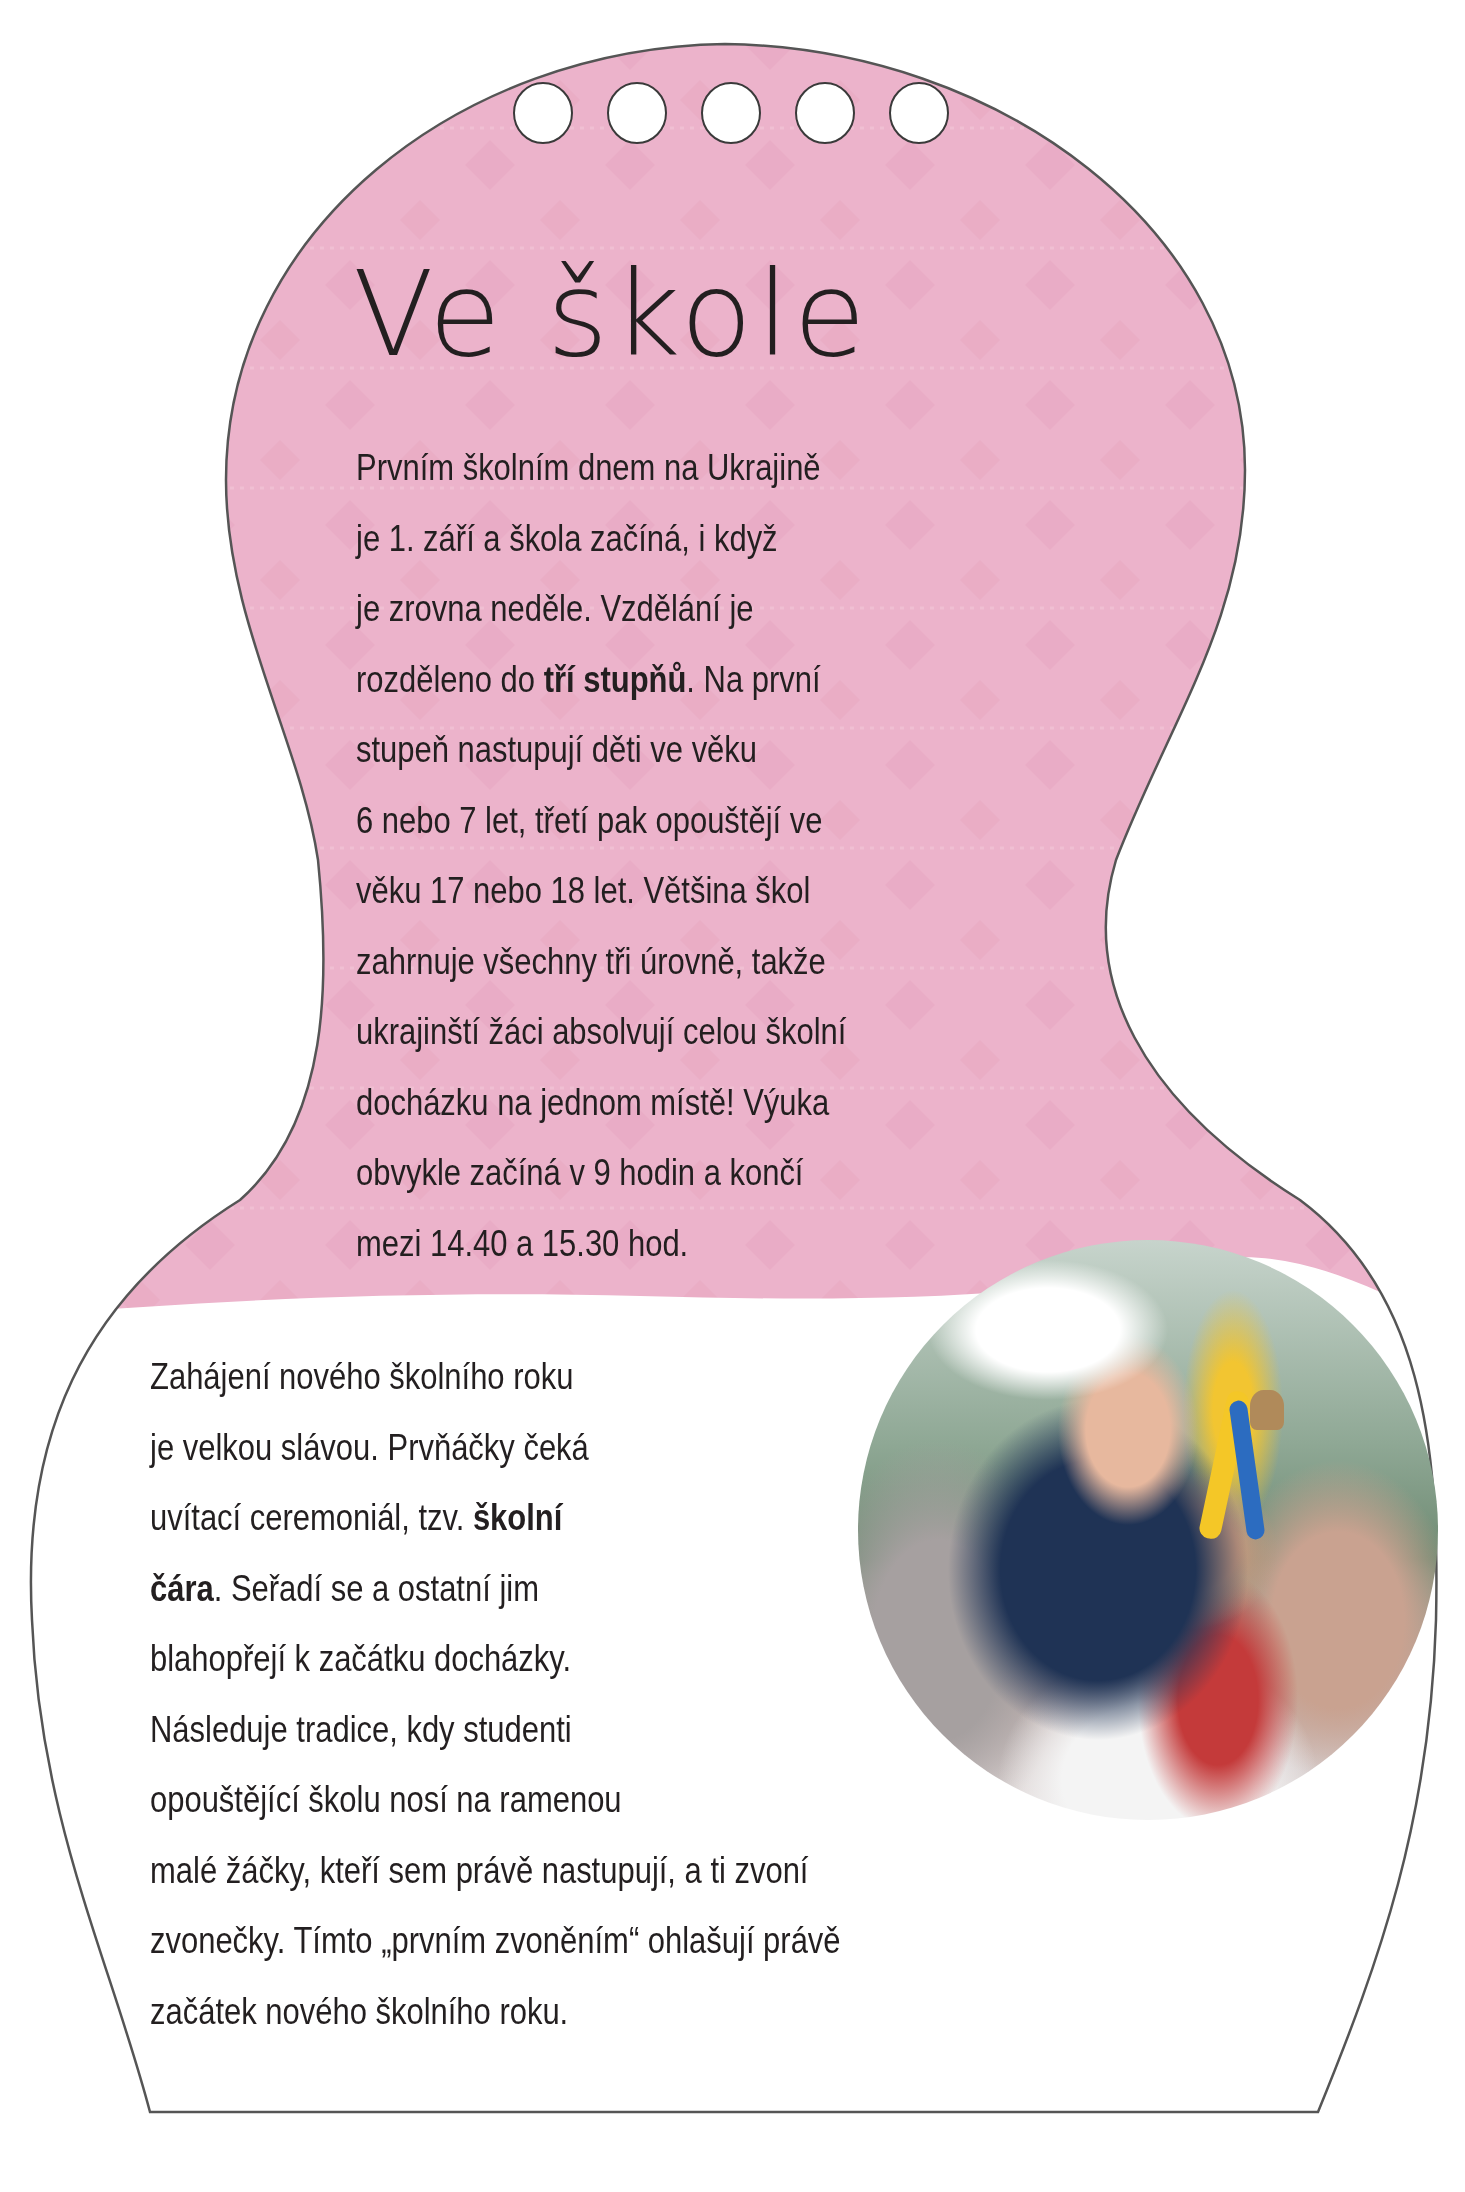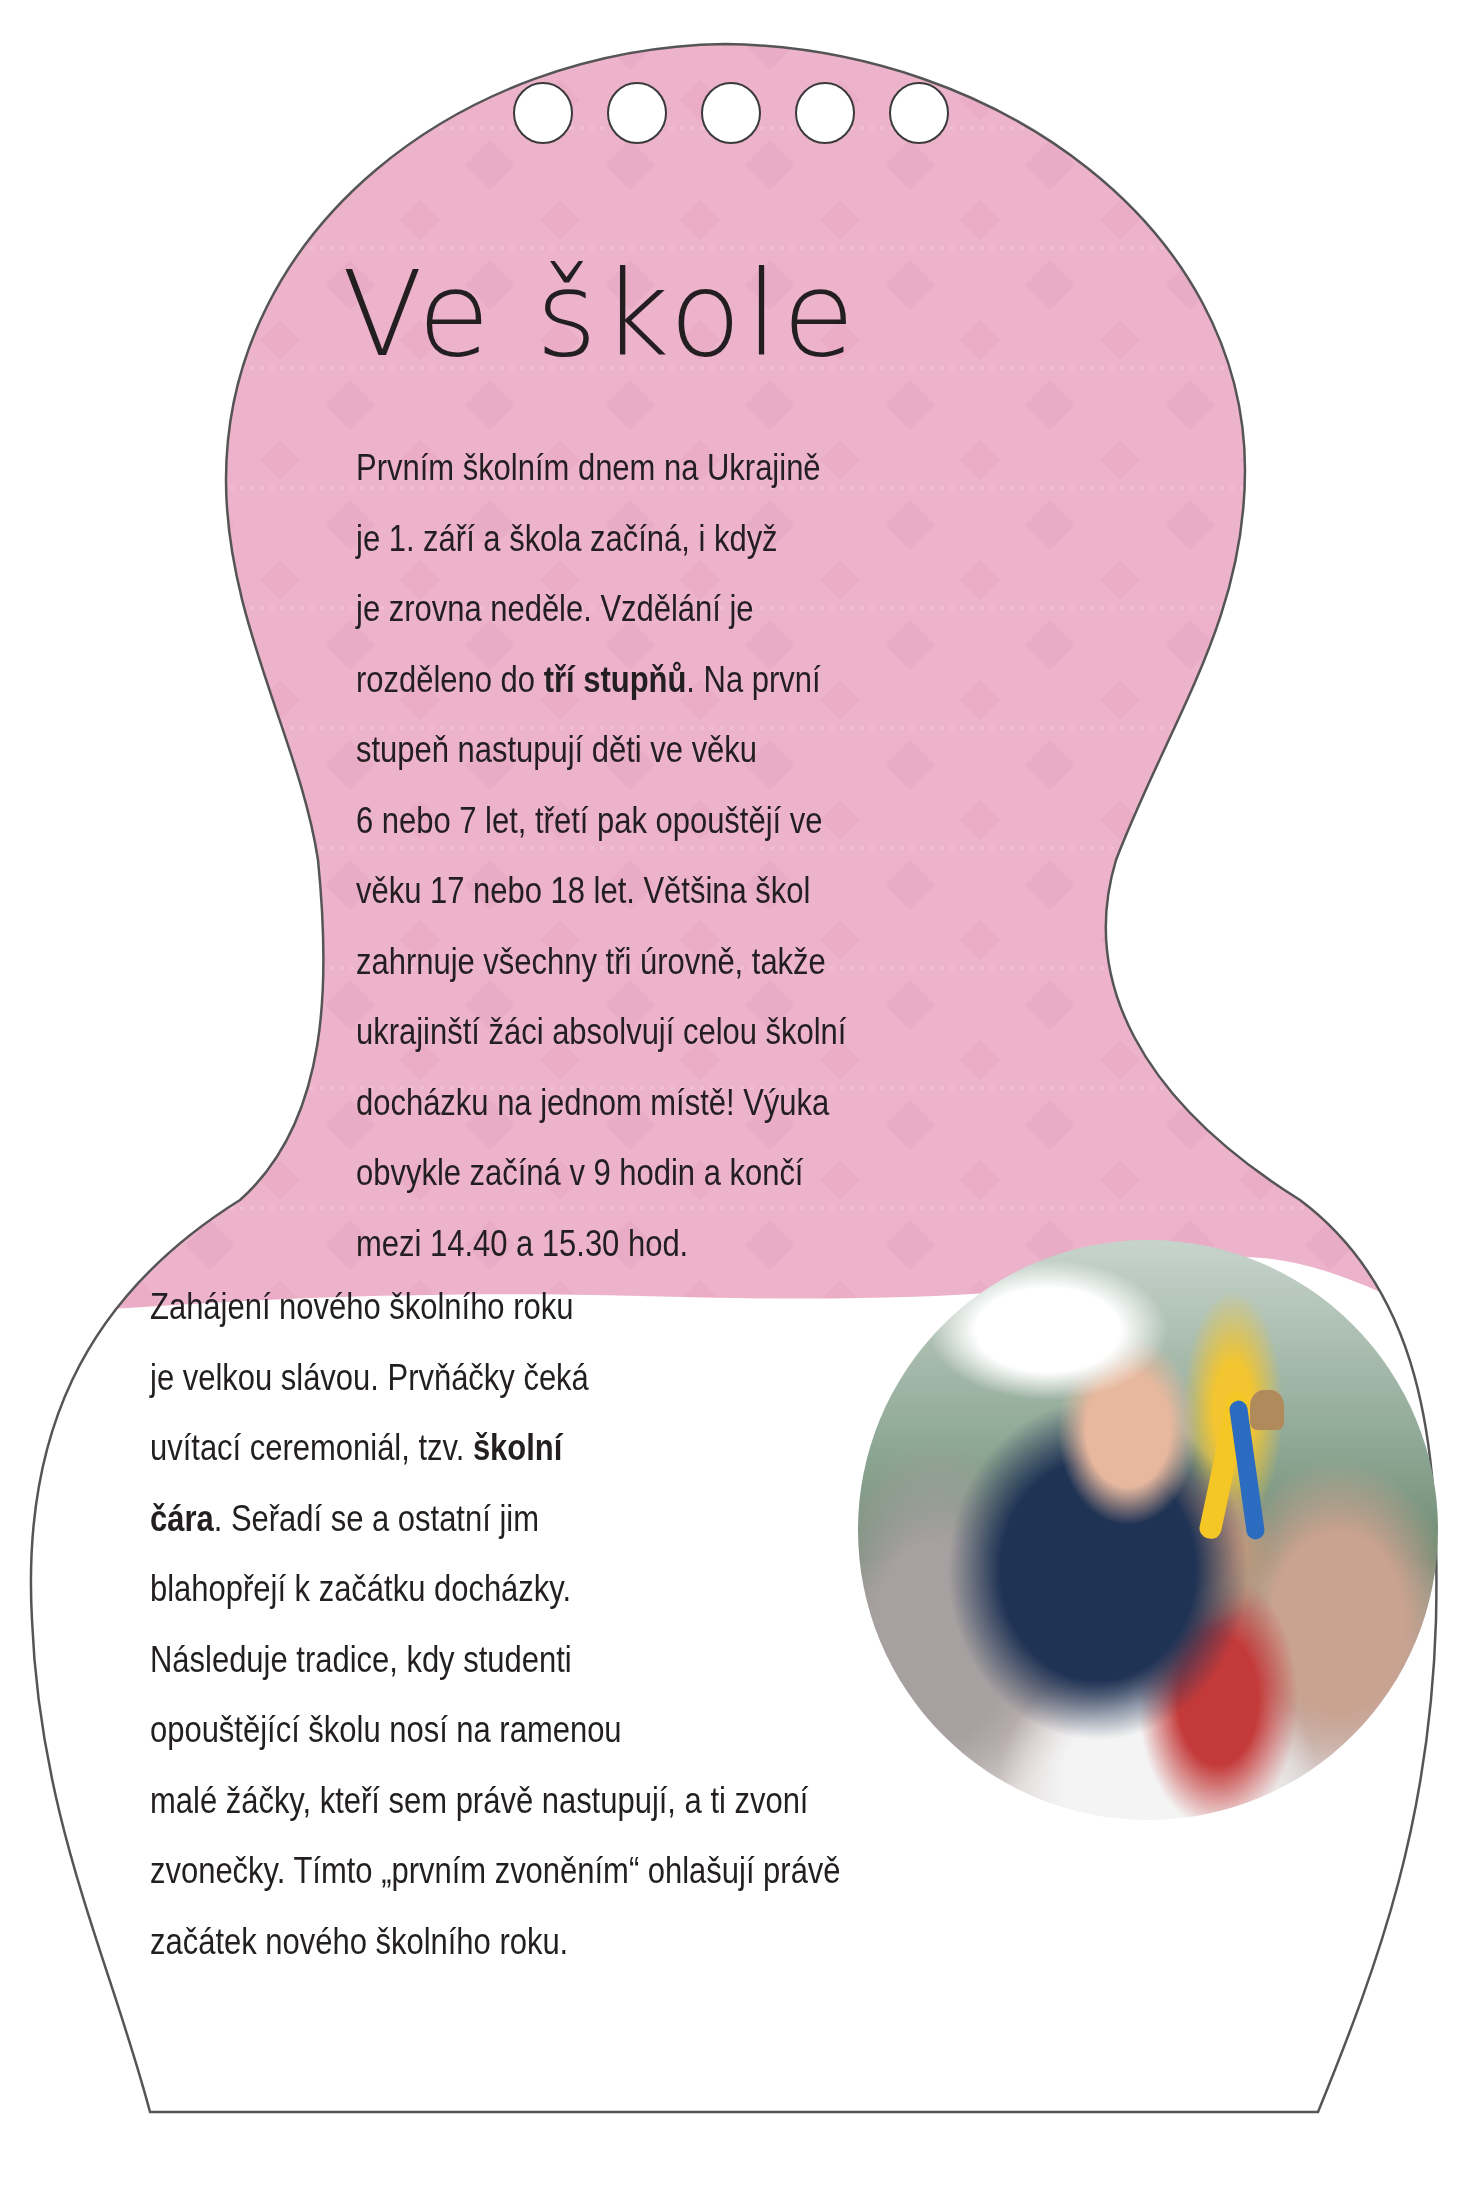--- a/index.html
+++ b/index.html
@@ -1,34 +1,34 @@
 <!DOCTYPE html>
 <html><head>
 <meta charset="utf-8">
 <style>
   html, body { margin: 0; padding: 0; background: #ffffff; }
   body { width: 1465px; height: 2192px; position: relative; overflow: hidden; }
   .stage { position: absolute; left: 0; top: 0; width: 1465px; height: 2192px; }
   svg.shape { position: absolute; left: 0; top: 0; }
   .title {
-    position: absolute; left: 342px; top: 255px;
+    position: absolute; left: 353px; top: 255px;
     font-family: "DejaVu Sans", sans-serif; font-weight: 300;
     font-size: 118px; line-height: 1; color: #231f20; letter-spacing: 4px;
     margin: 0;
   }
   .para {
     position: absolute;
     font-family: "Liberation Sans", sans-serif;
     font-size: 36px; color: #231f20; margin: 0;
     line-height: 70.5px;
   }
   .para .line { display: block; white-space: nowrap; transform-origin: left center; transform: scaleX(0.86); }
   .para b { font-weight: bold; }
   .para-top { left: 356px; top: 433px; }
-  .para-bottom { left: 150px; top: 1272px; }
+  .para-bottom { left: 150px; top: 1342px; }
   .photo {
     position: absolute; left: 858px; top: 1240px; width: 580px; height: 580px;
     border-radius: 50%; overflow: hidden;
     background:
       radial-gradient(ellipse 120px 70px at 190px 90px, #ffffff 0 60%, rgba(255,255,255,0) 100%),
       radial-gradient(ellipse 70px 95px at 270px 190px, #e7b89e 0 60%, rgba(231,184,158,0) 100%),
       radial-gradient(ellipse 150px 170px at 240px 330px, #1f3355 0 65%, rgba(31,51,85,0) 100%),
       radial-gradient(ellipse 90px 80px at 330px 310px, #c99a7f 0 55%, rgba(201,154,127,0) 100%),
       radial-gradient(ellipse 80px 130px at 360px 460px, #c43a3a 0 50%, rgba(196,58,58,0) 100%),
       radial-gradient(ellipse 160px 130px at 300px 540px, #f4f4f4 0 60%, rgba(244,244,244,0) 100%),

